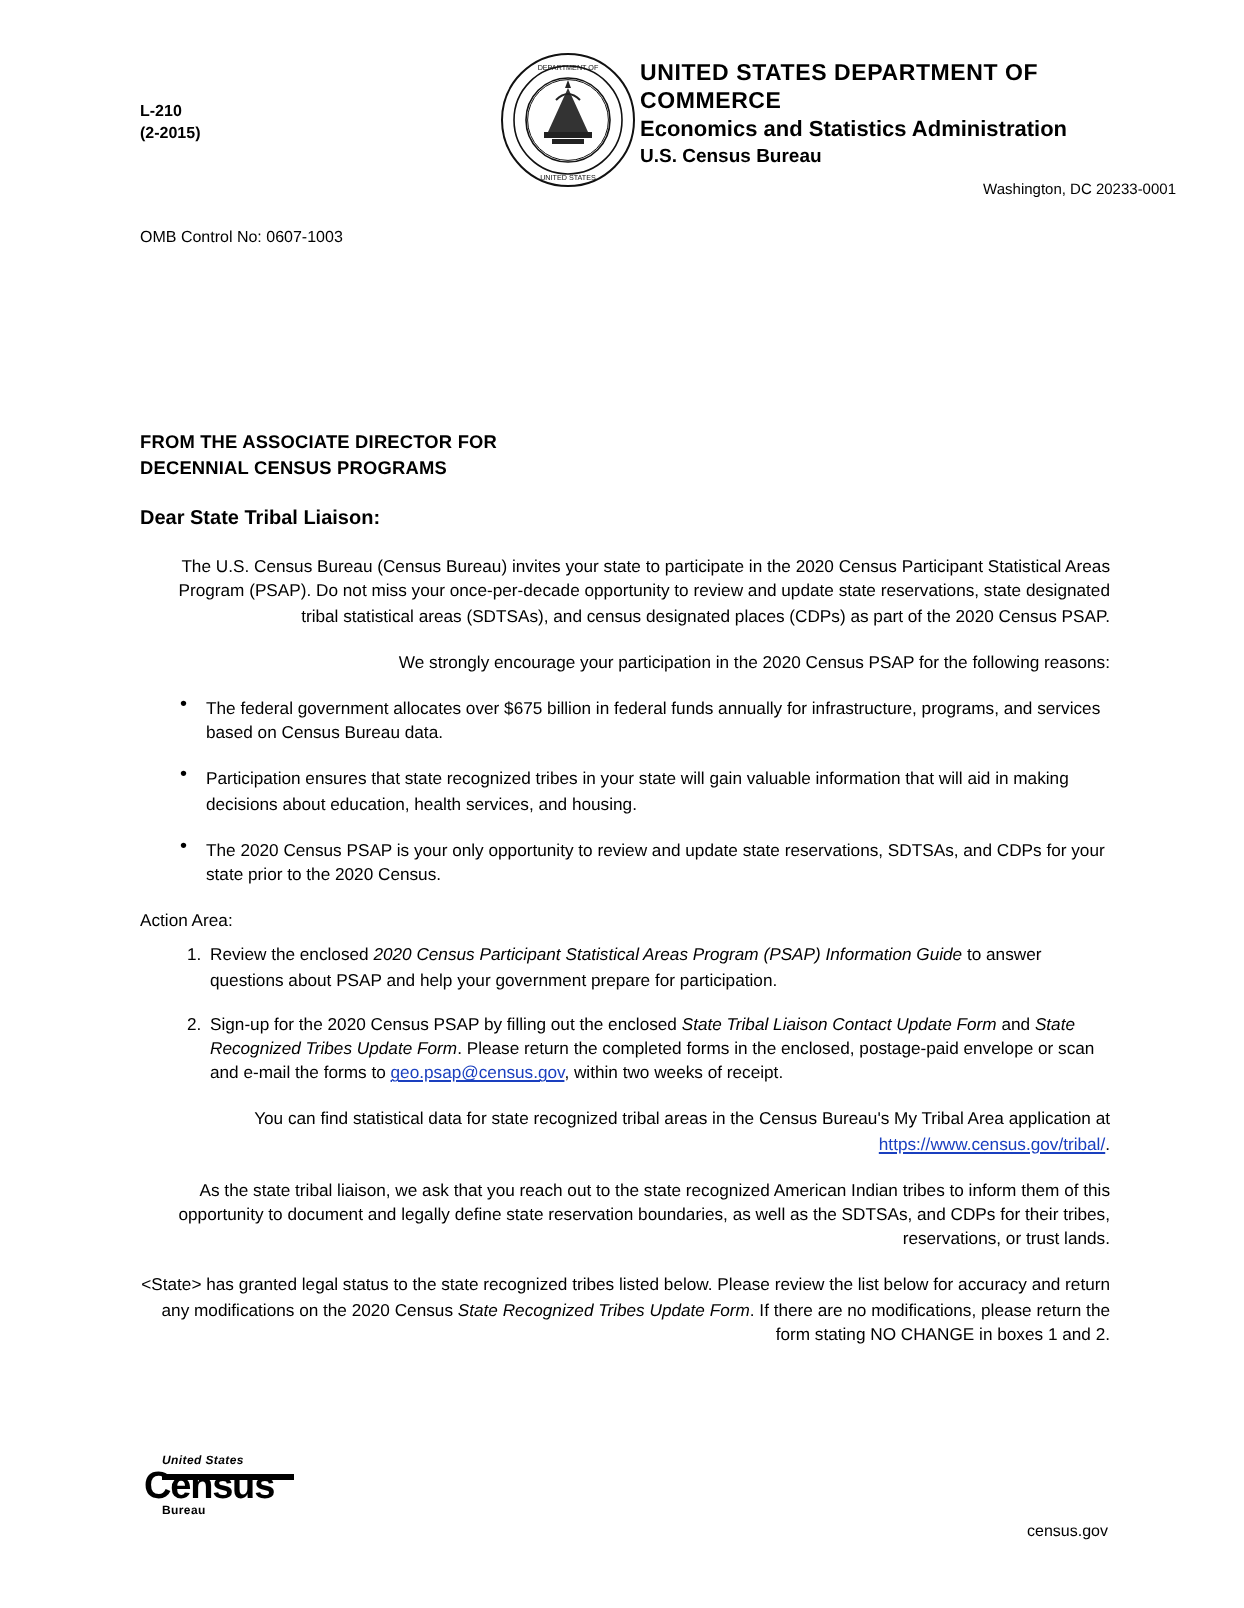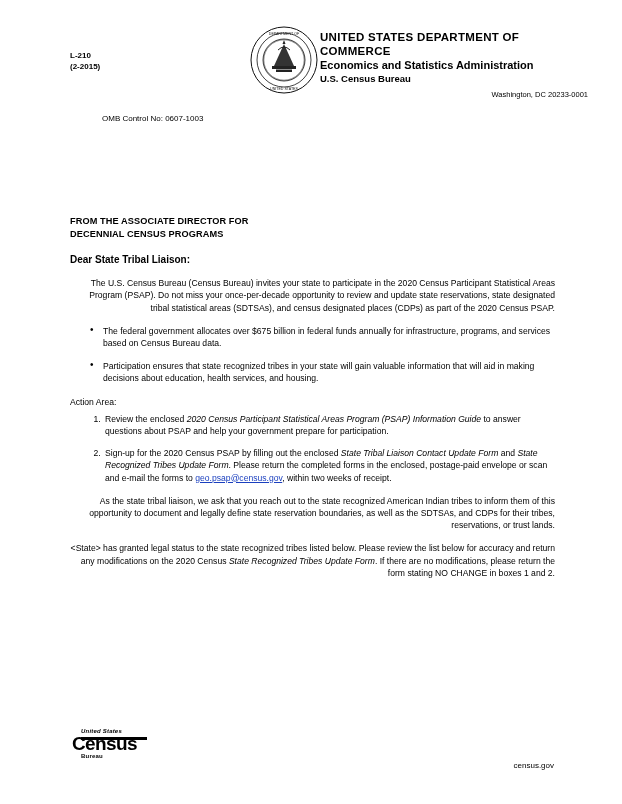--- a/index.html
+++ b/index.html
@@ -73,21 +73,20 @@
     line-height: 12px;
     margin-top: 4px;
     text-align: right;
   }
   .omb {
     position: absolute;
     left: 70px;
     top: 114px;
     font-size: 8px;
     color: #000;
-    margin-left: 32px;
   }
   
   .body {
     position: absolute;
     left: 70px;
     top: 215px;
     width: 485px;
     font-size: 8.6px;
     color: #000;
     line-height: 12.2px;
@@ -237,37 +236,42 @@
 
     <div class="from-title">
       <div>FROM THE ASSOCIATE DIRECTOR FOR</div>
       <div>DECENNIAL CENSUS PROGRAMS</div>
     </div>
 
     <div class="salutation">Dear State Tribal Liaison:</div>
 
     <p class="para">The U.S. Census Bureau (Census Bureau) invites your state to participate in the 2020 Census Participant Statistical Areas Program (PSAP). Do not miss your once-per-decade opportunity to review and update state reservations, state designated tribal statistical areas (SDTSAs), and census designated places (CDPs) as part of the 2020 Census PSAP.</p>
 
+    <p class="para">We strongly encourage your participation in the 2020 Census PSAP for the following reasons:</p>
 
     <ul class="bullets">
       <li>The federal government allocates over $675 billion in federal funds annually for infrastructure, programs, and services based on Census Bureau data.</li>
       <li>Participation ensures that state recognized tribes in your state will gain valuable information that will aid in making decisions about education, health services, and housing.</li>
+      <li>The 2020 Census PSAP is your only opportunity to review and update state reservations, SDTSAs, and CDPs for your state prior to the 2020 Census.</li>
     </ul>
 
     <div class="action-head">Action Area:</div>
 
     <ol class="steps">
       <li>
         <span>Review the enclosed </span><span class="ital">2020 Census Participant Statistical Areas Program (PSAP) Information Guide</span><span> to answer questions about PSAP and help your government prepare for participation.</span>
       </li>
       <li>
         <span>Sign-up for the 2020 Census PSAP by filling out the enclosed </span><span class="ital">State Tribal Liaison Contact Update Form</span><span> and </span><span class="ital">State Recognized Tribes Update Form</span><span>. Please return the completed forms in the enclosed, postage-paid envelope or scan and e-mail the forms to </span><a class="link" href="#">geo.psap@census.gov</a><span>, within two weeks of receipt.</span>
       </li>
     </ol>
 
+    <p class="para spaced">
+      <span>You can find statistical data for state recognized tribal areas in the Census Bureau's My Tribal Area application at </span><a class="link" href="#">https://www.census.gov/tribal/</a><span>.</span>
+    </p>
 
     <p class="para spaced">As the state tribal liaison, we ask that you reach out to the state recognized American Indian tribes to inform them of this opportunity to document and legally define state reservation boundaries, as well as the SDTSAs, and CDPs for their tribes, reservations, or trust lands.</p>
 
     <p class="para">
       <span>&lt;State&gt; has granted legal status to the state recognized tribes listed below. Please review the list below for accuracy and return any modifications on the 2020 Census </span><span class="ital">State Recognized Tribes Update Form</span><span>. If there are no modifications, please return the form stating NO CHANGE in boxes 1 and 2.</span>
     </p>
 
   </div>
 
   <div class="footer-logo">

